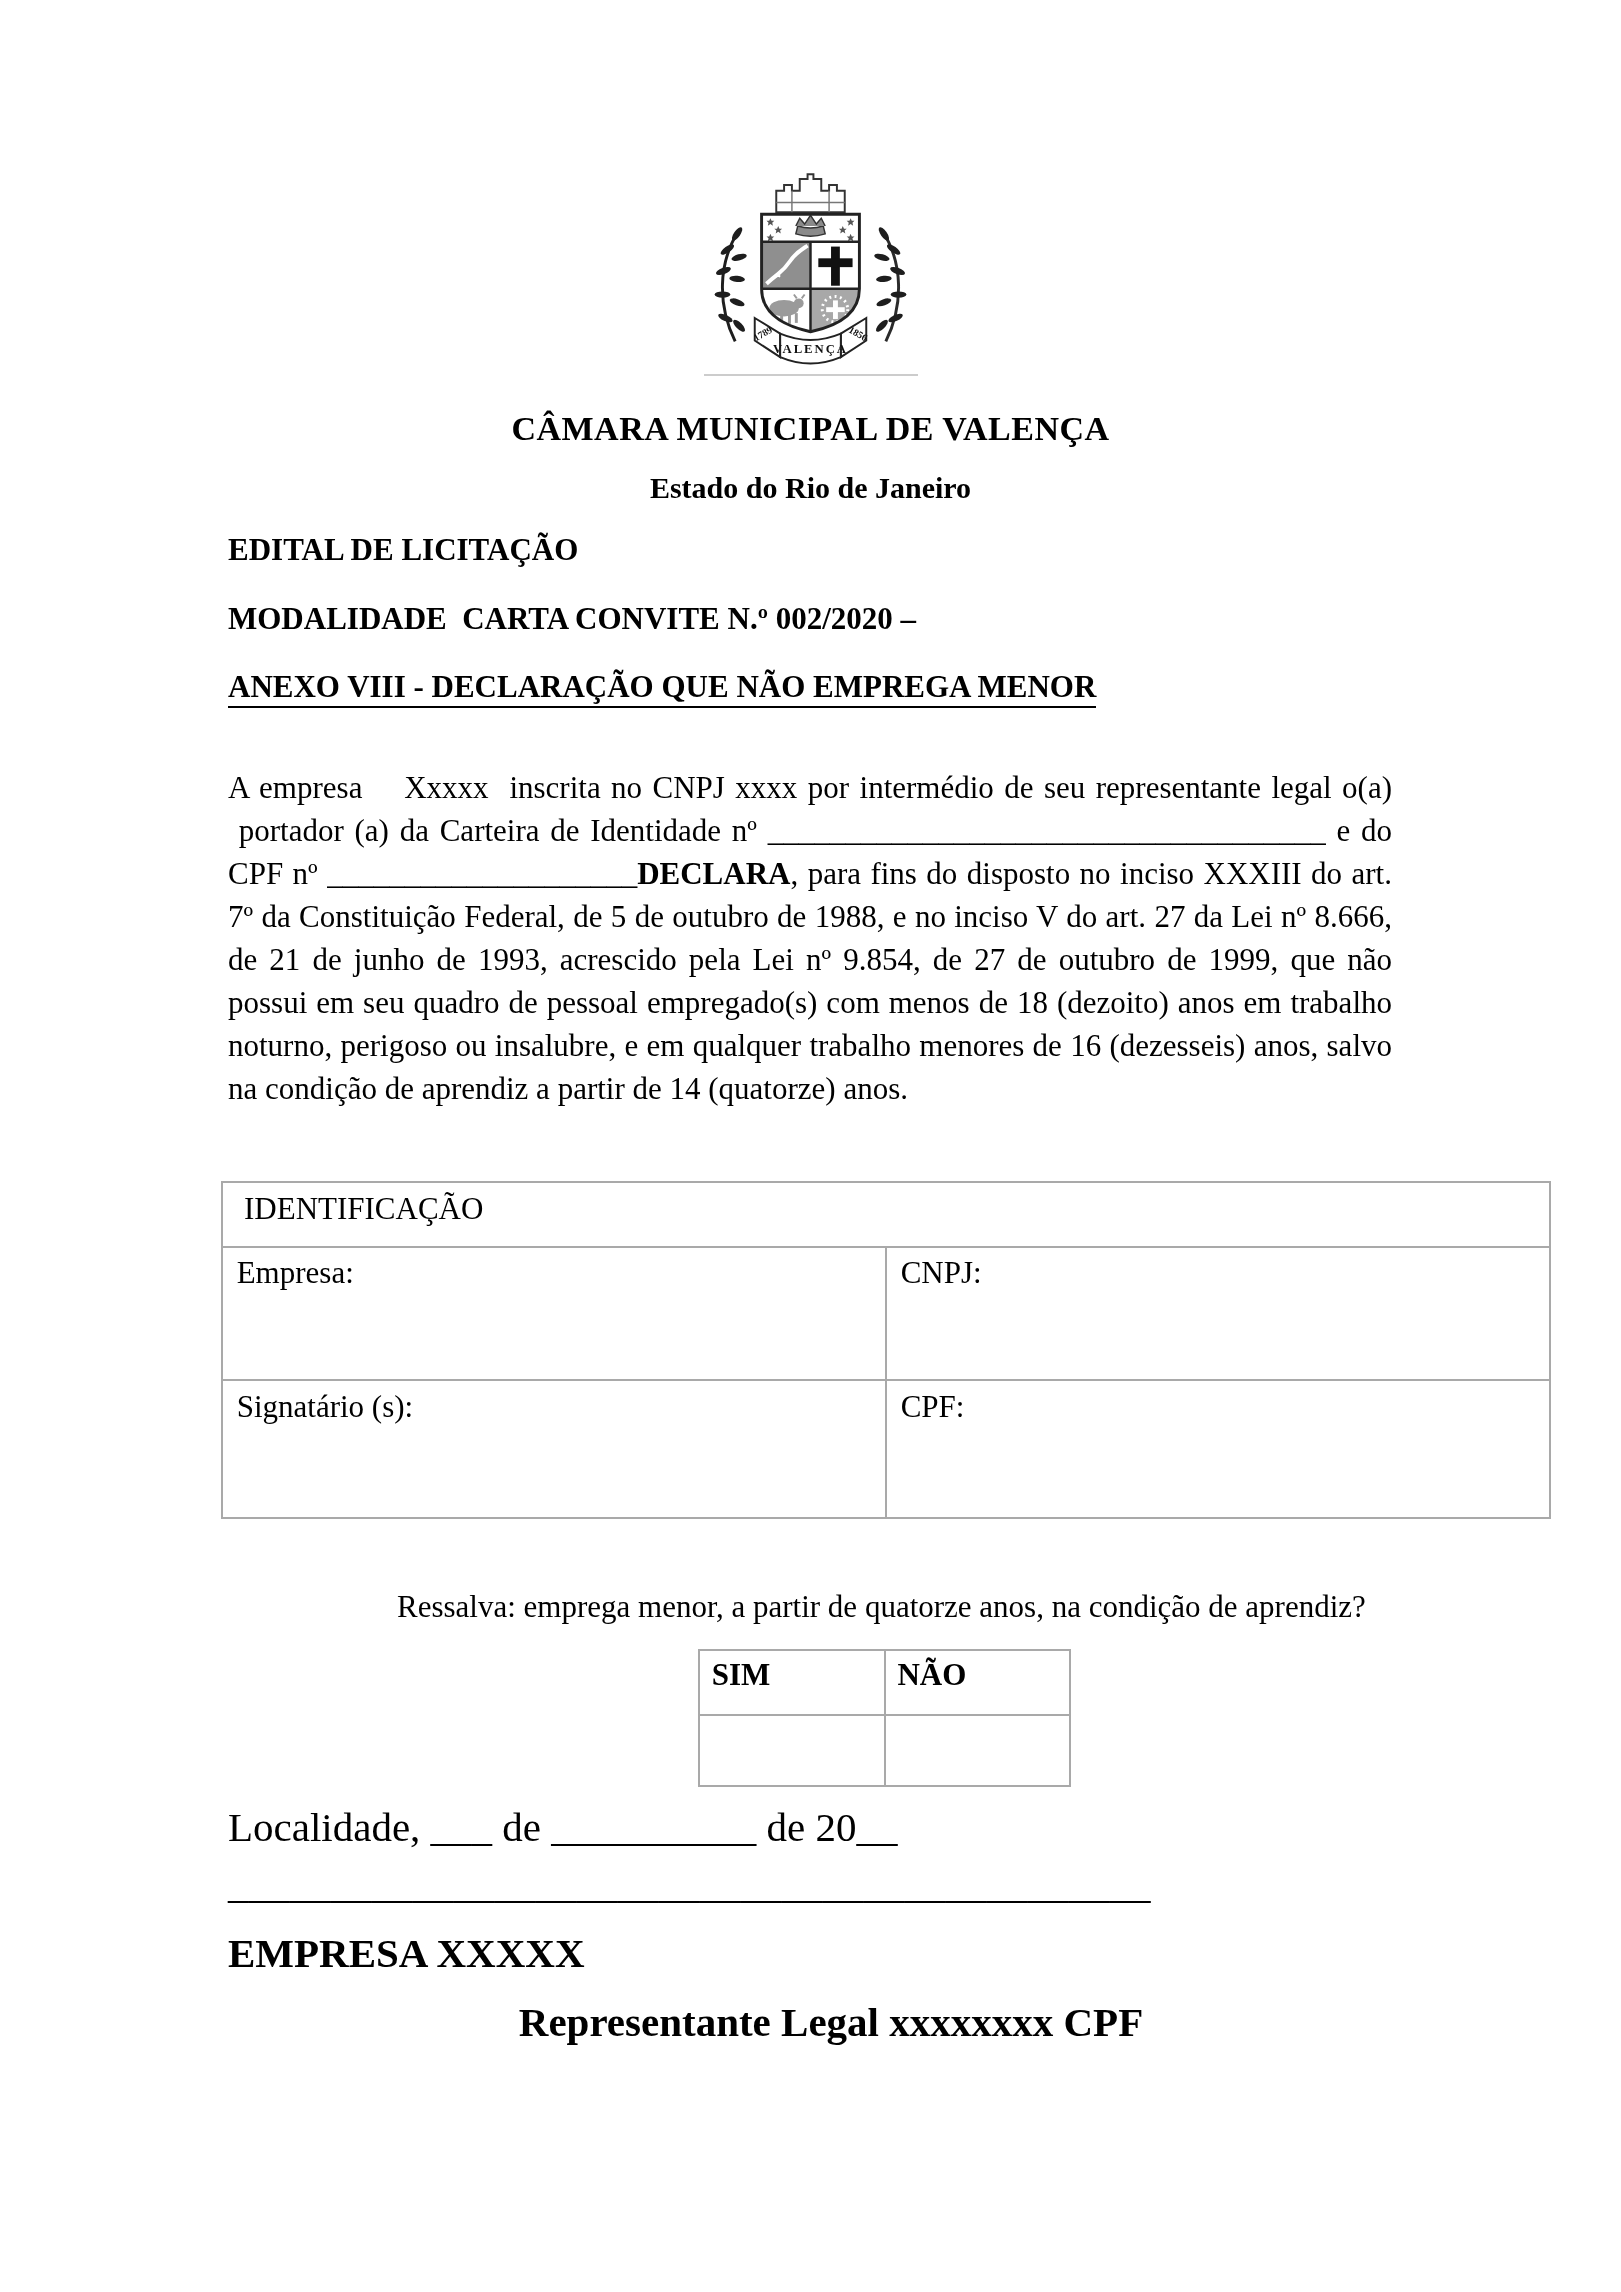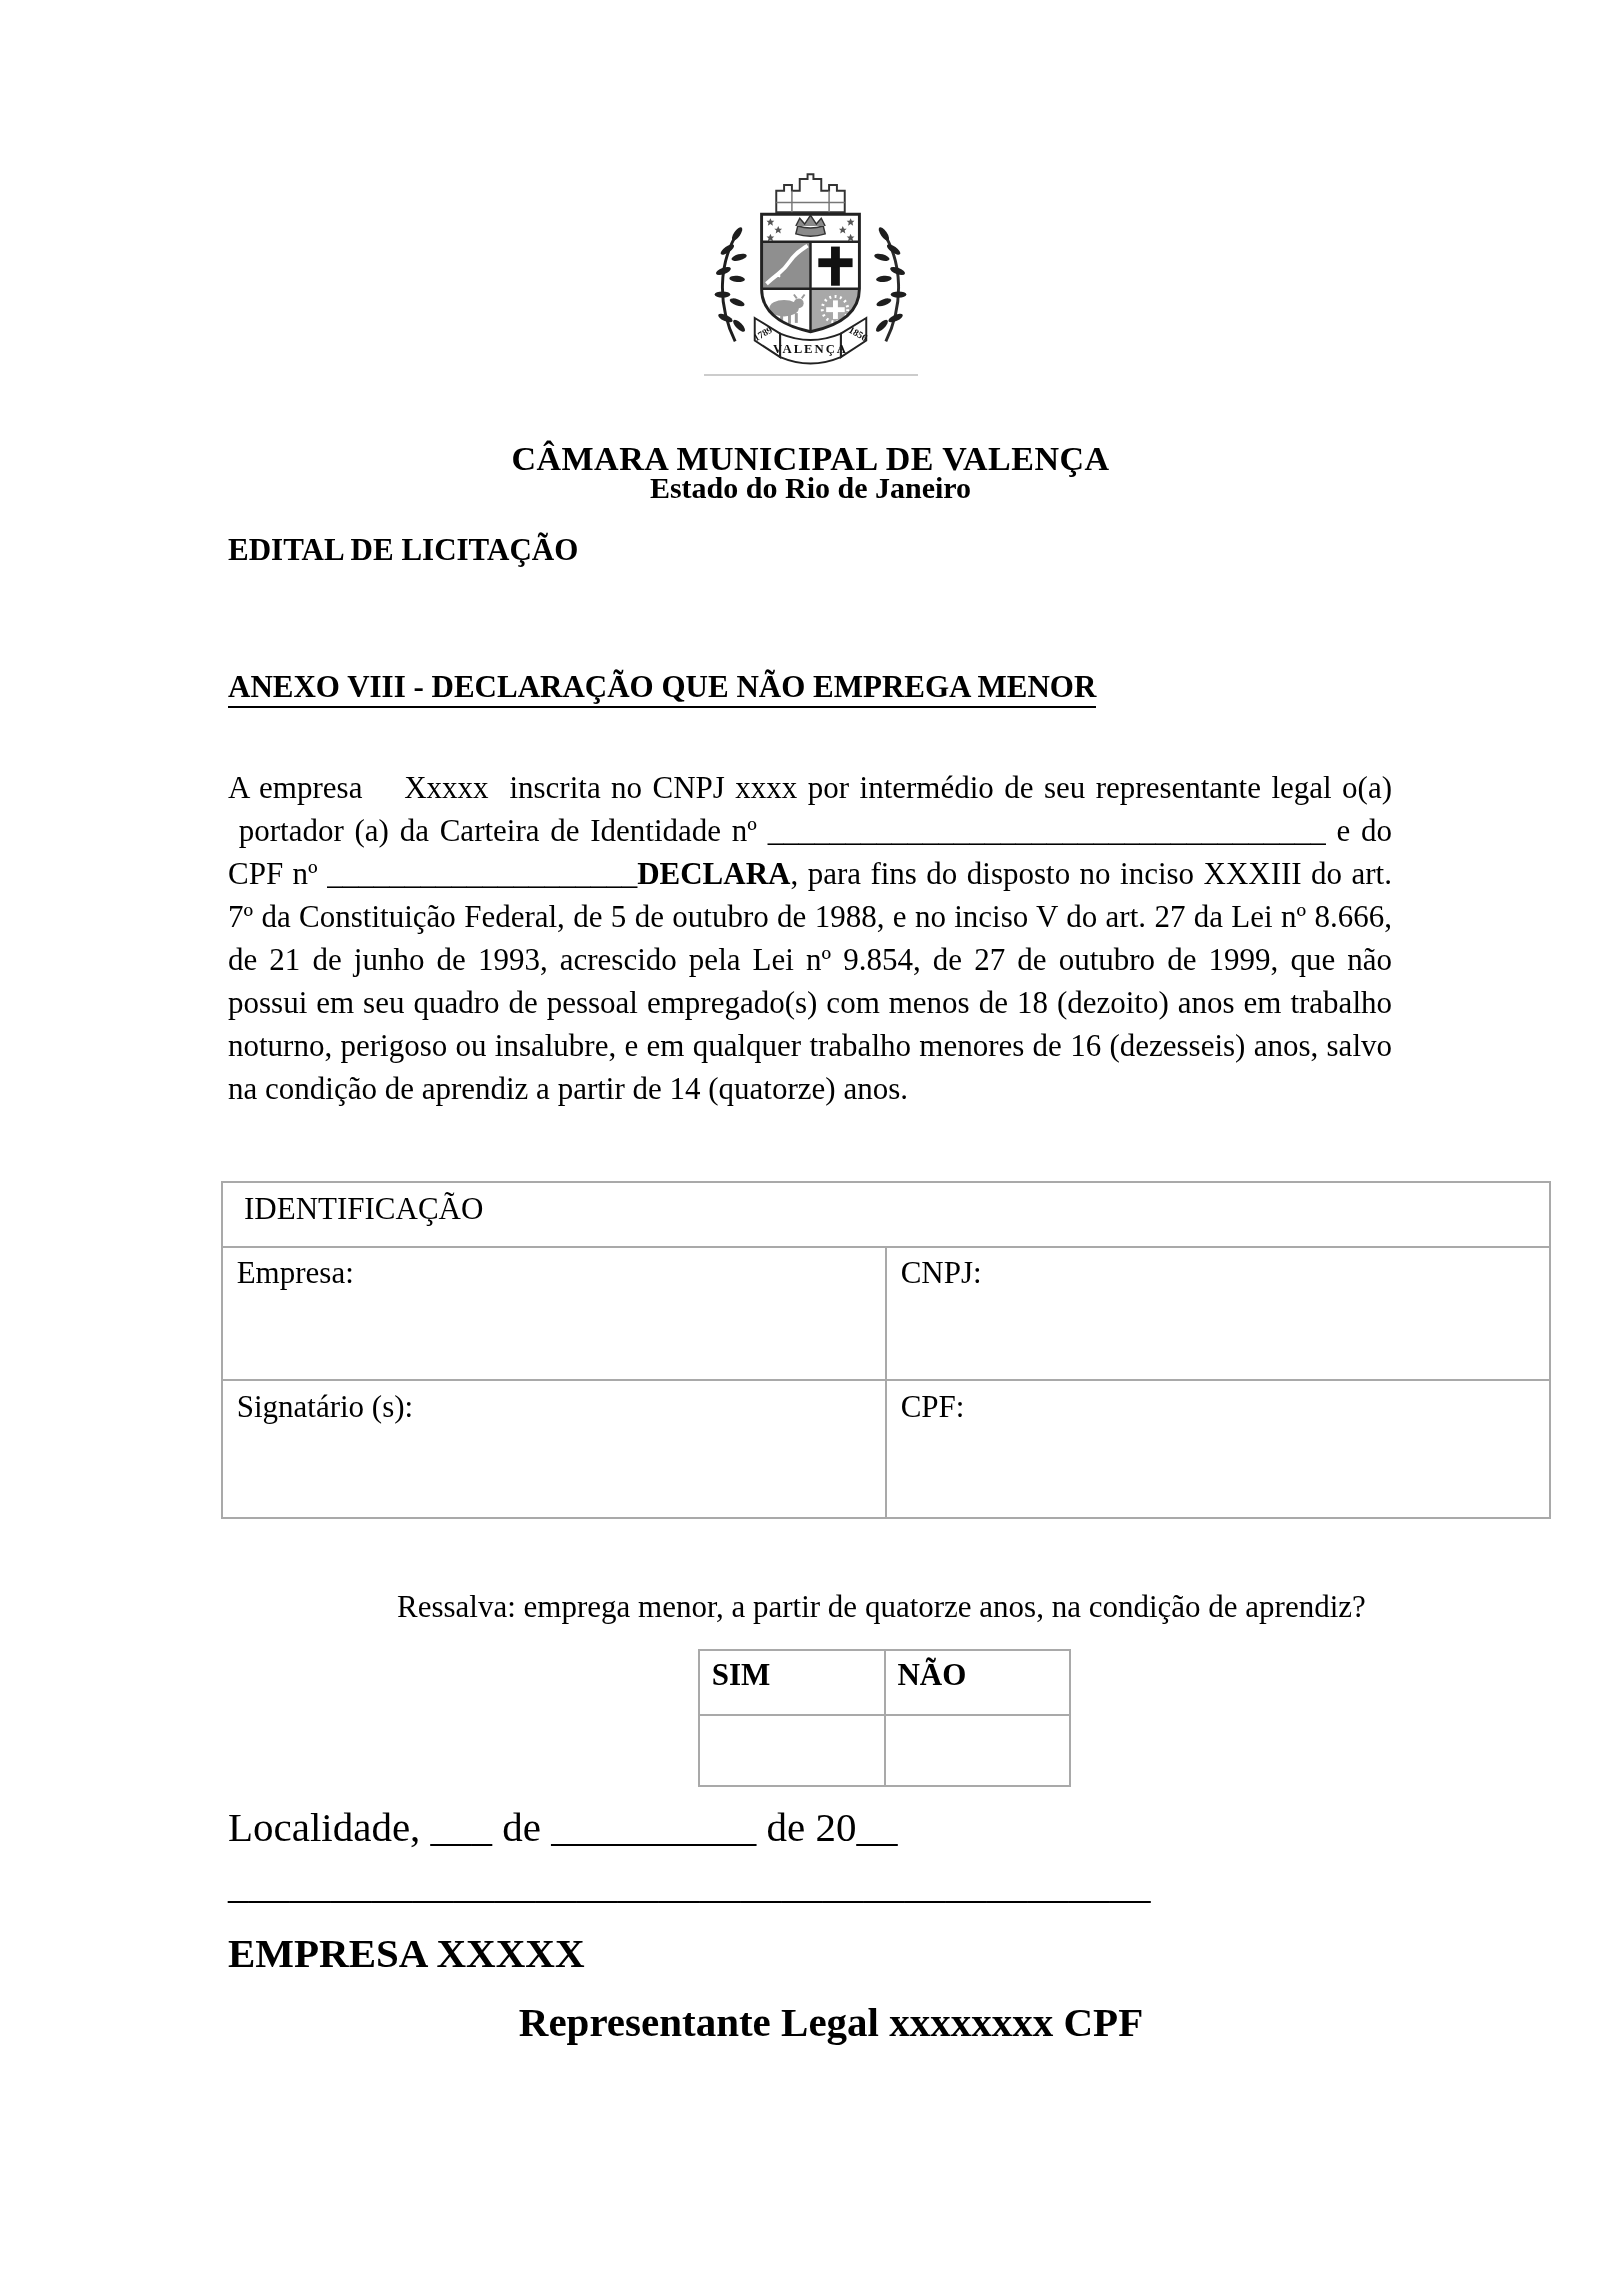--- a/index.html
+++ b/index.html
@@ -8,21 +8,21 @@
     width:1621px;height:2293px;
     background:#ffffff;color:#000;
     font-family:"Liberation Serif","DejaVu Serif",serif;
     overflow:hidden;
   }
   .abs{position:absolute;}
   
   .crest{left:698px;top:173px;width:225px;height:200px;}
   .crest-rule{left:704px;top:374px;width:214px;height:2px;background:#cccccc;}
   
-  .org-name{left:0;top:440px;width:1621px;text-align:center;
+  .org-name{left:0;top:410px;width:1621px;text-align:center;
     font-size:34px;font-weight:bold;letter-spacing:0.5px;}
   .state-name{left:0;top:471px;width:1621px;text-align:center;
     font-size:30px;font-weight:bold;}
   
   .title{left:228px;width:1206px;font-size:31px;font-weight:bold;white-space:pre-wrap;}
   .t-edital{top:532px;}
   .t-modalidade{top:601px;}
   .t-anexo{top:669px;}
   .t-anexo .u{display:inline-block;border-bottom:2.9px solid #000;padding-bottom:1px;}
   
@@ -168,20 +168,21 @@
         <text x="162" y="167" font-size="10" font-weight="bold" fill="#111" transform="rotate(30 162 167)" text-anchor="middle">1856</text>
       </g>
     </svg>
   </div>
   <div class="abs crest-rule"></div>
 
   <div class="abs org-name">CÂMARA MUNICIPAL DE VALENÇA</div>
   <div class="abs state-name">Estado do Rio de Janeiro</div>
 
   <div class="abs title t-edital">EDITAL DE LICITAÇÃO</div>
+  <div class="abs title t-modalidade">MODALIDADE &nbsp;CARTA CONVITE N.º 002/2020 –</div>
   <div class="abs title t-anexo"><span class="u">ANEXO VIII - DECLARAÇÃO QUE NÃO EMPREGA MENOR</span></div>
 
   <p class="abs declaration"><span>A empresa &nbsp;&nbsp;&nbsp;Xxxxx &nbsp;inscrita no CNPJ xxxx por intermédio de seu representante legal o(a) &nbsp;portador (a) da Carteira de Identidade nº </span><span>____________________________________</span><span> e do CPF nº </span><span>____________________</span><b>DECLARA</b><span>, para fins do disposto no inciso XXXIII do art. 7º da Constituição Federal, de 5 de outubro de 1988, e no inciso V do art. 27 da Lei nº 8.666, de 21 de junho de 1993, acrescido pela Lei nº 9.854, de 27 de outubro de 1999, que não possui em seu quadro de pessoal empregado(s) com menos de 18 (dezoito) anos em trabalho noturno, perigoso ou insalubre, e em qualquer trabalho menores de 16 (dezesseis) anos, salvo na condição de aprendiz a partir de 14 (quatorze) anos.</span></p>
 
   <table class="abs id-table">
     <tbody>
         <tr class="r-head">
       <td colspan="2">IDENTIFICAÇÃO</td>
     </tr>
     <tr class="r-mid">

